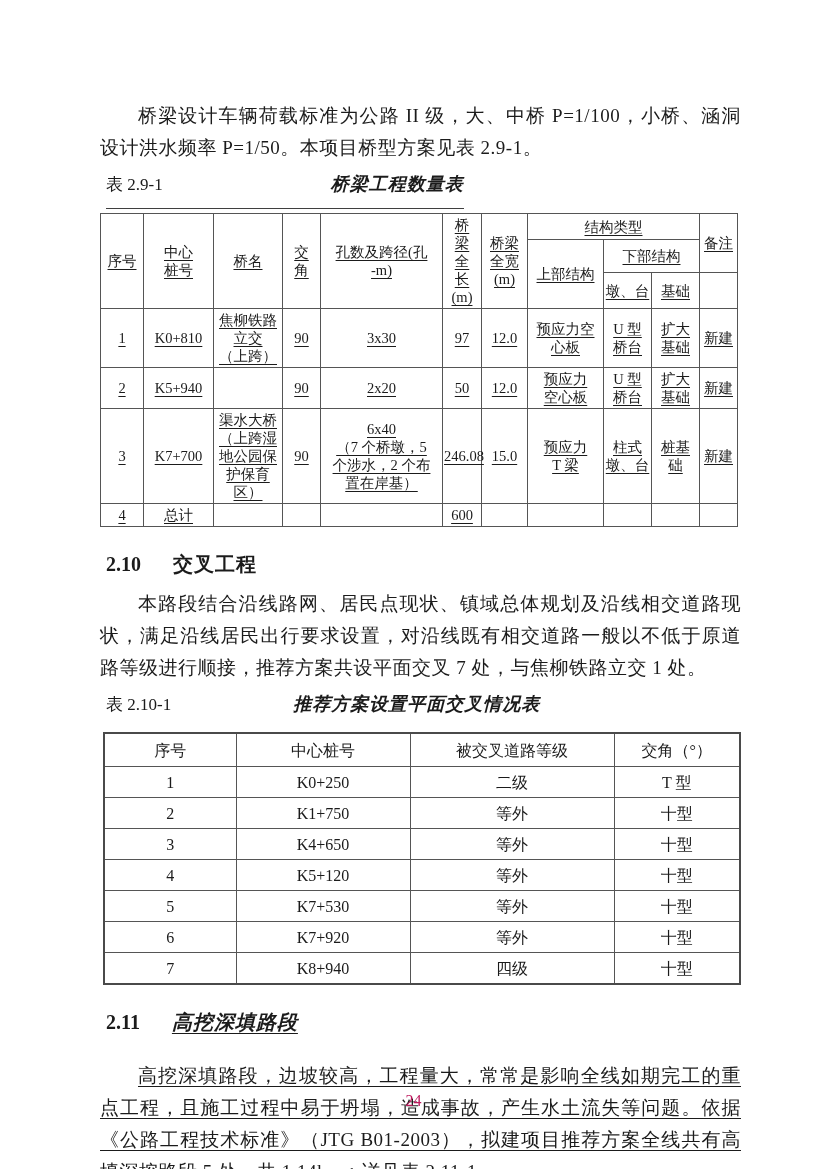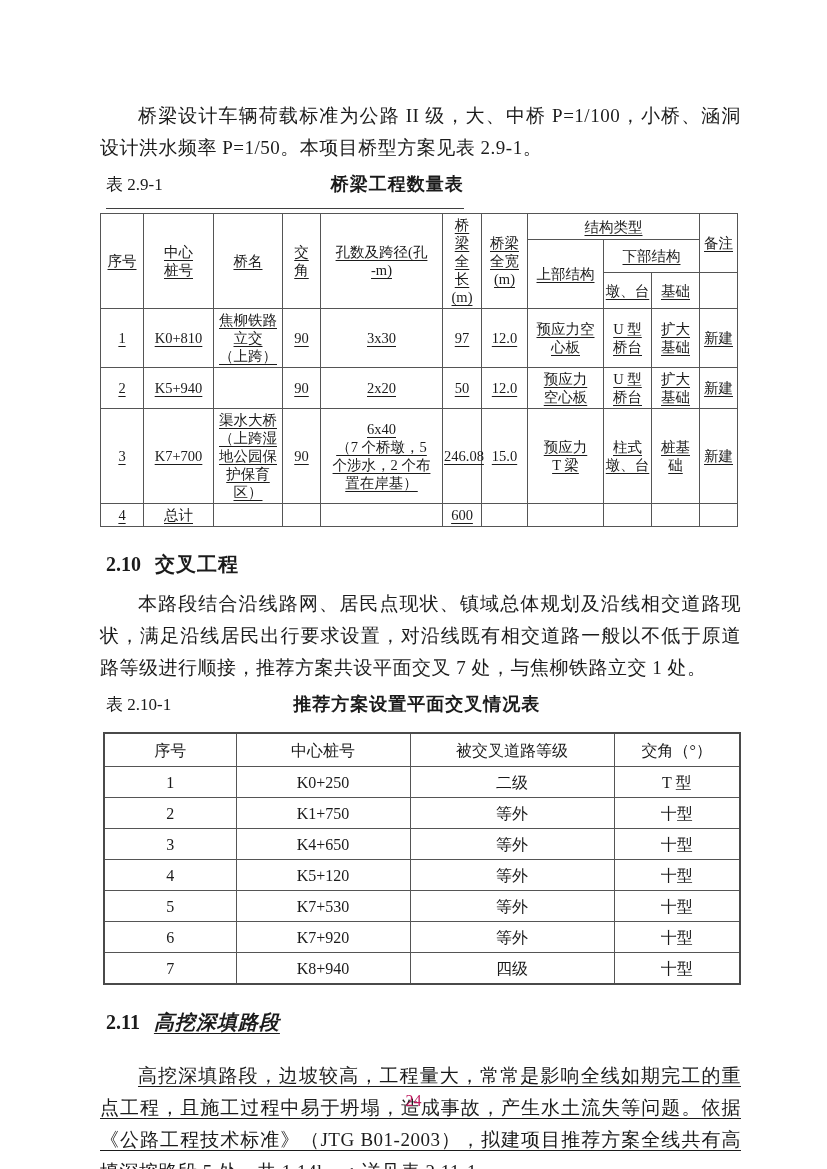--- a/index.html
+++ b/index.html
@@ -10,41 +10,41 @@
   }
   .content{position:absolute;left:100px;top:0;width:641px;}
   .body-para{
     margin:0;font-size:19px;line-height:32px;text-align:justify;
     text-indent:2em;letter-spacing:0.5px;
   }
   .para1{padding-top:100px;}
   .caption{display:block;margin:8px 0 4px 6px;font-size:17px;white-space:nowrap;}
   .cap-wrap{display:inline-flex;align-items:baseline;padding-bottom:12px;}
   .cap-underlined{border-bottom:1px solid #3f3f3f;}
-  .cap-title{font-weight:bold;font-size:18px;letter-spacing:1px;}
+  .cap-title{font-weight:bold;font-size:18px;letter-spacing:1px;font-style:italic;}
   .cap-gap1{display:inline-block;width:168px;}
   .cap-gap2{display:inline-block;width:122px;}
   table{border-collapse:collapse;table-layout:fixed;}
   .t1{width:637px;font-size:14.5px;line-height:18px;}
   .t1 td{
     border:1px solid #555;text-align:center;vertical-align:middle;
     padding:2px 1px;white-space:pre-line;
     text-decoration:underline;text-underline-offset:3px;text-decoration-thickness:1px;
   }
   .t1 .hr1{height:26px;}
   .t1 .hr2{height:22px;}
   .t1 .hr3{height:36px;}
   .t1 .dr1{height:56px;}
   .t1 .dr2{height:38px;}
   .t1 .dr3{height:74px;}
   .t1 .dr4{height:22px;}
   .section-heading{
     margin:24px 0 0 6px;font-size:20px;font-weight:bold;letter-spacing:1px;
   }
-  .sec-num{margin-right:14px;letter-spacing:0;}
+  .sec-num{margin-right:32px;letter-spacing:0;}
   .underlined{text-decoration:underline;text-underline-offset:4px;text-decoration-thickness:1px;font-style:italic;}
   .para-after-heading{margin-top:10px;}
   .t2{width:636px;margin-left:3px;font-size:16px;line-height:21px;border:2px solid #4a4a4a;}
   .t2 td{border:1px solid #555;text-align:center;vertical-align:middle;padding:3px 2px;height:24px;}
   .t2 .t2h td{height:26px;}
   .para-211{text-decoration:underline;text-underline-offset:4px;text-decoration-thickness:1px;margin-top:24px;}
   .page-number{
     position:absolute;left:0;top:1092px;width:827px;text-align:center;
     font-size:16px;color:#be185d;
   }

